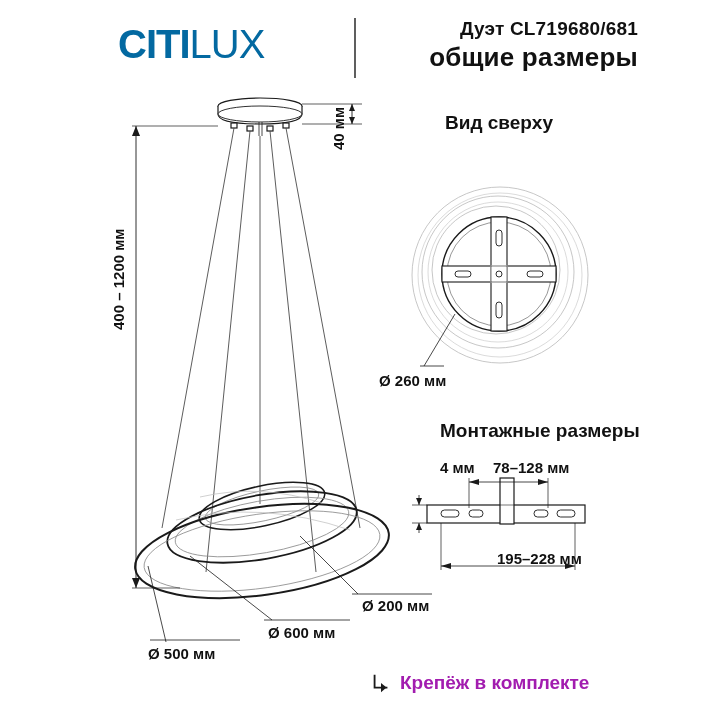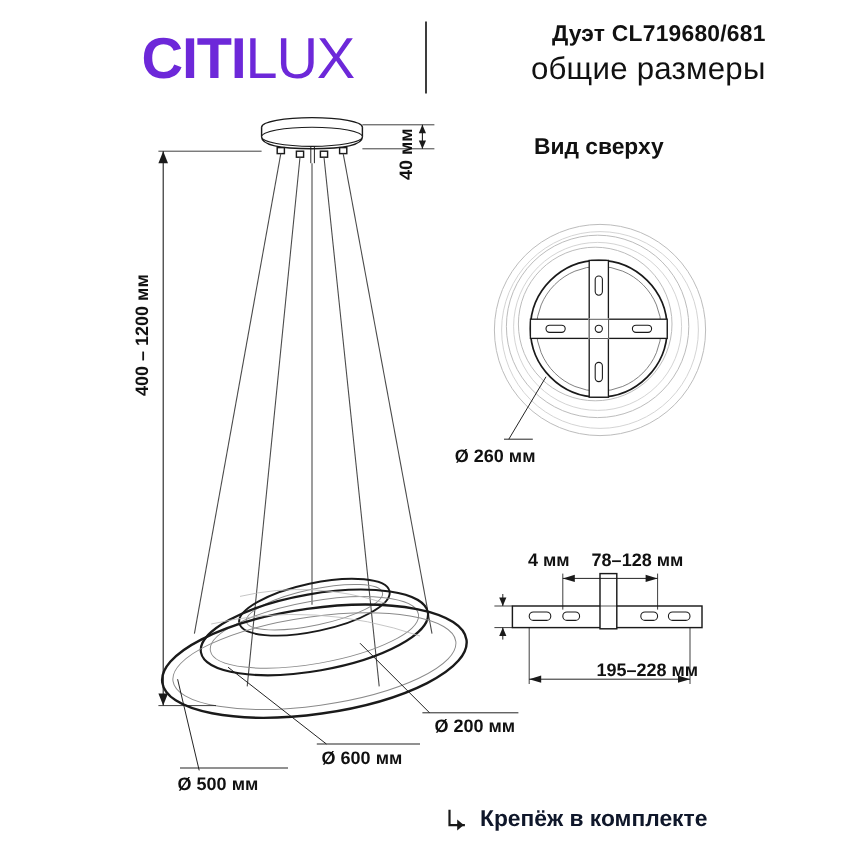--- a/index.html
+++ b/index.html
@@ -18,43 +18,43 @@
     position: relative;
     width: 720px;
     height: 720px;
   }
   .brand {
     position: absolute;
     left: 118px;
     top: 22px;
     font-family: "Liberation Sans", sans-serif;
     font-weight: bold;
-    font-size: 48px;
+    font-size: 40px;
     letter-spacing: -1px;
-    color: #6d28d9;
+    color: #0369a1;
   }
   .brand .thin {
     font-weight: normal;
   }
   .title-block {
     position: absolute;
     left: 368px;
     top: 18px;
     width: 270px;
     text-align: right;
   }
   .title-line1 {
     font-size: 19px;
     font-weight: bold;
     color: #111;
     letter-spacing: 0.2px;
   }
   .title-line2 {
     font-size: 26px;
-    font-weight: normal;
+    font-weight: bold;
     color: #111;
     margin-top: 2px;
     letter-spacing: 0.2px;
   }
   .sec-head {
     position: absolute;
     font-size: 19px;
     font-weight: bold;
     color: #111;
     margin-left: 27px;
@@ -80,21 +80,21 @@
   #d-260  { left: 366px; top: 372px; margin-left: 13px; }
   #d-4    { left: 413px; top: 459px; margin-left: 27px; }
   #d-95   { left: 493px; top: 459px; }
   #d-195  { left: 497px; top: 550px; }
   .footer {
     position: absolute;
     left: 400px;
     top: 672px;
     font-size: 19px;
     font-weight: bold;
-    color: #0f172a;
+    color: #a21caf;
   }
   #footer-icon {
     position: absolute;
     left: 370px;
     top: 672px;
     width: 22px;
     height: 22px;
   }
   svg { display: block; }
   #main-svg {
@@ -111,20 +111,21 @@
   <div class="brand">
     <span>CITI</span><span class="thin">LUX</span>
   </div>
 
   <div class="title-block">
     <div class="title-line1">Дуэт CL719680/681</div>
     <div class="title-line2">общие размеры</div>
   </div>
 
   <div class="sec-head" id="top-view-head">Вид сверху</div>
+  <div class="sec-head" id="mount-head">Монтажные размеры</div>
 
   <svg id="main-svg" width="720" height="720" viewBox="0 0 720 720">
     <g stroke="#1a1a1a" fill="none" stroke-width="1.2">
 
       <line x1="355" y1="18" x2="355" y2="78" stroke="#1a1a1a" stroke-width="1.4"></line>
 
       <g>
 
         <line x1="220" y1="104" x2="300" y2="104" stroke-width="1.2"></line>
 

